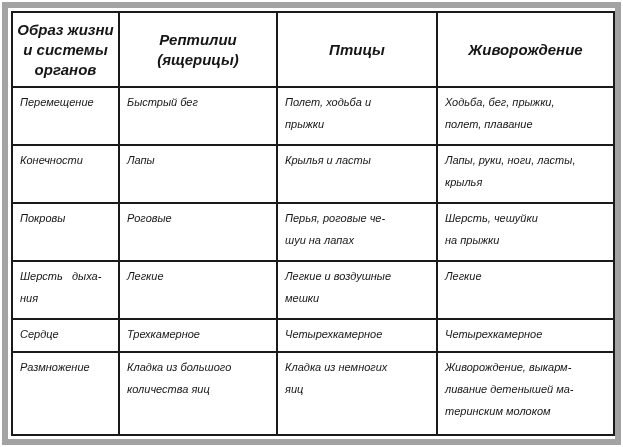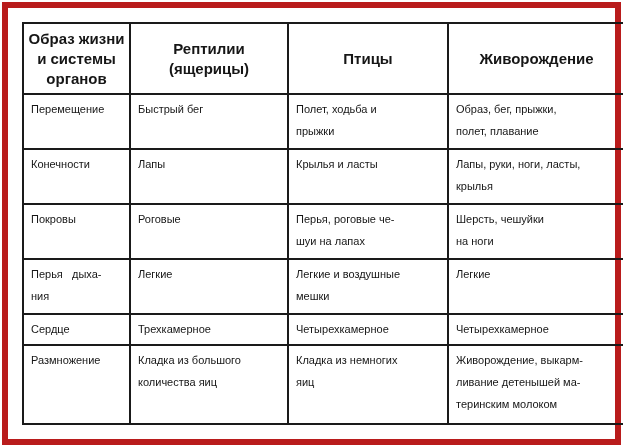--- a/index.html
+++ b/index.html
@@ -12,23 +12,24 @@
     width: 623px;
     height: 447px;
     background: #ffffff;
     font-family: "Liberation Sans", "DejaVu Sans", sans-serif;
     color: #161616;
     box-sizing: border-box;
   }
   .frame {
     position: absolute;
     top: 2px; left: 2px; right: 2px; bottom: 2px;
-    border: 6px solid #b91c1c;
-    padding: 14px;
+    border: 6px solid #a3a3a3;
+    padding: 3px;
     box-sizing: border-box;
+    font-style: italic;
   }
   table.cmp {
     width: 100%;
     height: 100%;
     border-collapse: collapse;
     table-layout: fixed;
   }
   table.cmp th, table.cmp td {
     border: 2px solid #1a1a1a;
     box-sizing: border-box;
@@ -84,40 +85,40 @@
           <th>Рептилии
 (ящерицы)</th>
           <th>Птицы</th>
           <th>Живорождение</th>
         </tr>
         <tr class="h-r1">
           <td>Перемещение</td>
           <td>Быстрый бег</td>
           <td>Полет, ходьба и
 прыжки</td>
-          <td>Образ, бег, прыжки,
+          <td>Ходьба, бег, прыжки,
 полет, плавание</td>
         </tr>
         <tr class="h-r2">
           <td>Конечности</td>
           <td>Лапы</td>
           <td>Крылья и ласты</td>
           <td>Лапы, руки, ноги, ласты,
 крылья</td>
         </tr>
         <tr class="h-r3">
           <td>Покровы</td>
           <td>Роговые</td>
           <td>Перья, роговые че-
 шуи на лапах</td>
           <td>Шерсть, чешуйки
-на ноги</td>
+на прыжки</td>
         </tr>
         <tr class="h-r4">
-          <td>Перья   дыха-
+          <td>Шерсть   дыха-
 ния</td>
           <td>Легкие</td>
           <td>Легкие и воздушные
 мешки</td>
           <td>Легкие</td>
         </tr>
         <tr class="h-r5">
           <td>Сердце</td>
           <td>Трехкамерное</td>
           <td>Четырехкамерное</td>

